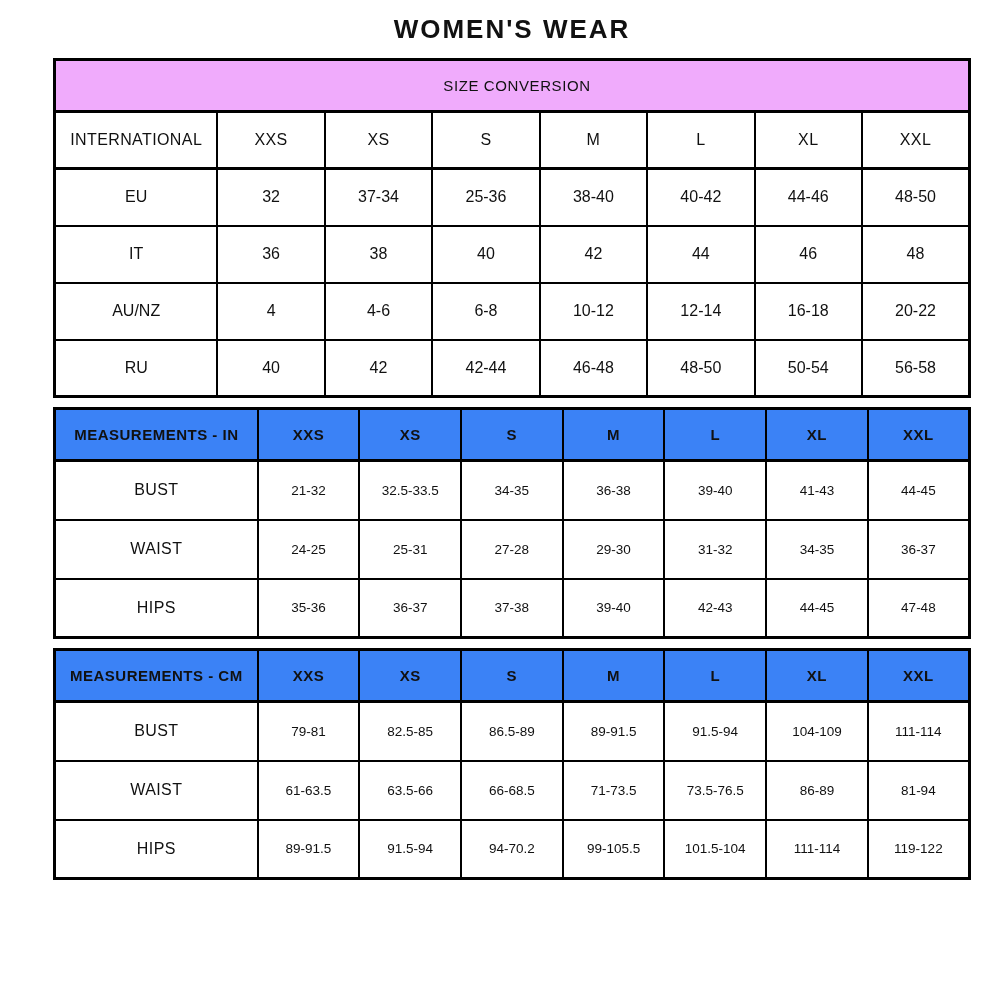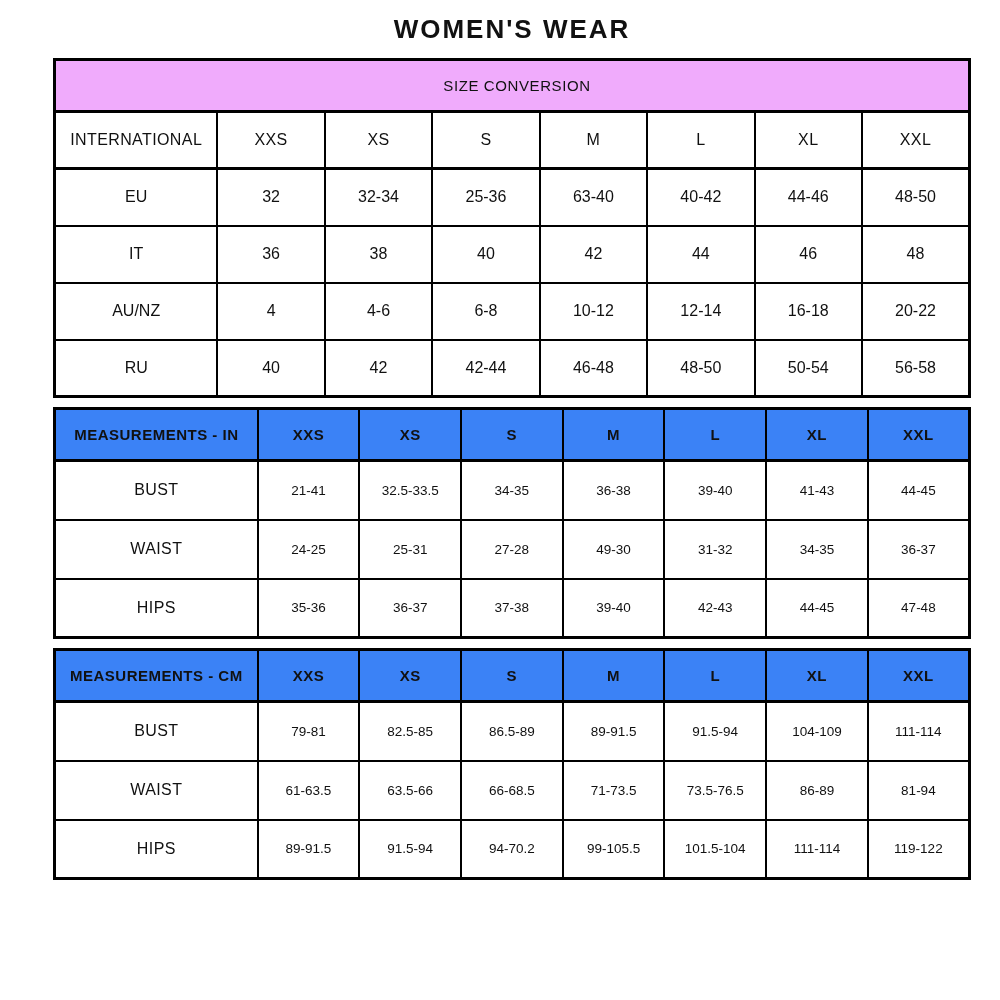--- a/index.html
+++ b/index.html
@@ -100,23 +100,23 @@
           <td>M</td>
           <td>L</td>
           <td>XL</td>
           <td>XXL</td>
         </tr>
     </tbody>
     <tbody>
         <tr>
           <td class="label-cell">EU</td>
           <td class="value-cell">32</td>
-          <td class="value-cell">32-34</td>
+          <td class="value-cell">37-34</td>
           <td class="value-cell">25-36</td>
-          <td class="value-cell">63-40</td>
+          <td class="value-cell">38-40</td>
           <td class="value-cell">40-42</td>
           <td class="value-cell">44-46</td>
           <td class="value-cell">48-50</td>
         </tr>
         <tr>
           <td class="label-cell">IT</td>
           <td class="value-cell">36</td>
           <td class="value-cell">38</td>
           <td class="value-cell">40</td>
           <td class="value-cell">42</td>
@@ -166,34 +166,34 @@
           <th>S</th>
           <th>M</th>
           <th>L</th>
           <th>XL</th>
           <th>XXL</th>
         </tr>
     </thead>
     <tbody>
         <tr>
           <td class="label-cell">BUST</td>
-          <td class="value-cell">21-41</td>
+          <td class="value-cell">21-32</td>
           <td class="value-cell">32.5-33.5</td>
           <td class="value-cell">34-35</td>
           <td class="value-cell">36-38</td>
           <td class="value-cell">39-40</td>
           <td class="value-cell">41-43</td>
           <td class="value-cell">44-45</td>
         </tr>
         <tr>
           <td class="label-cell">WAIST</td>
           <td class="value-cell">24-25</td>
           <td class="value-cell">25-31</td>
           <td class="value-cell">27-28</td>
-          <td class="value-cell">49-30</td>
+          <td class="value-cell">29-30</td>
           <td class="value-cell">31-32</td>
           <td class="value-cell">34-35</td>
           <td class="value-cell">36-37</td>
         </tr>
         <tr>
           <td class="label-cell">HIPS</td>
           <td class="value-cell">35-36</td>
           <td class="value-cell">36-37</td>
           <td class="value-cell">37-38</td>
           <td class="value-cell">39-40</td>

